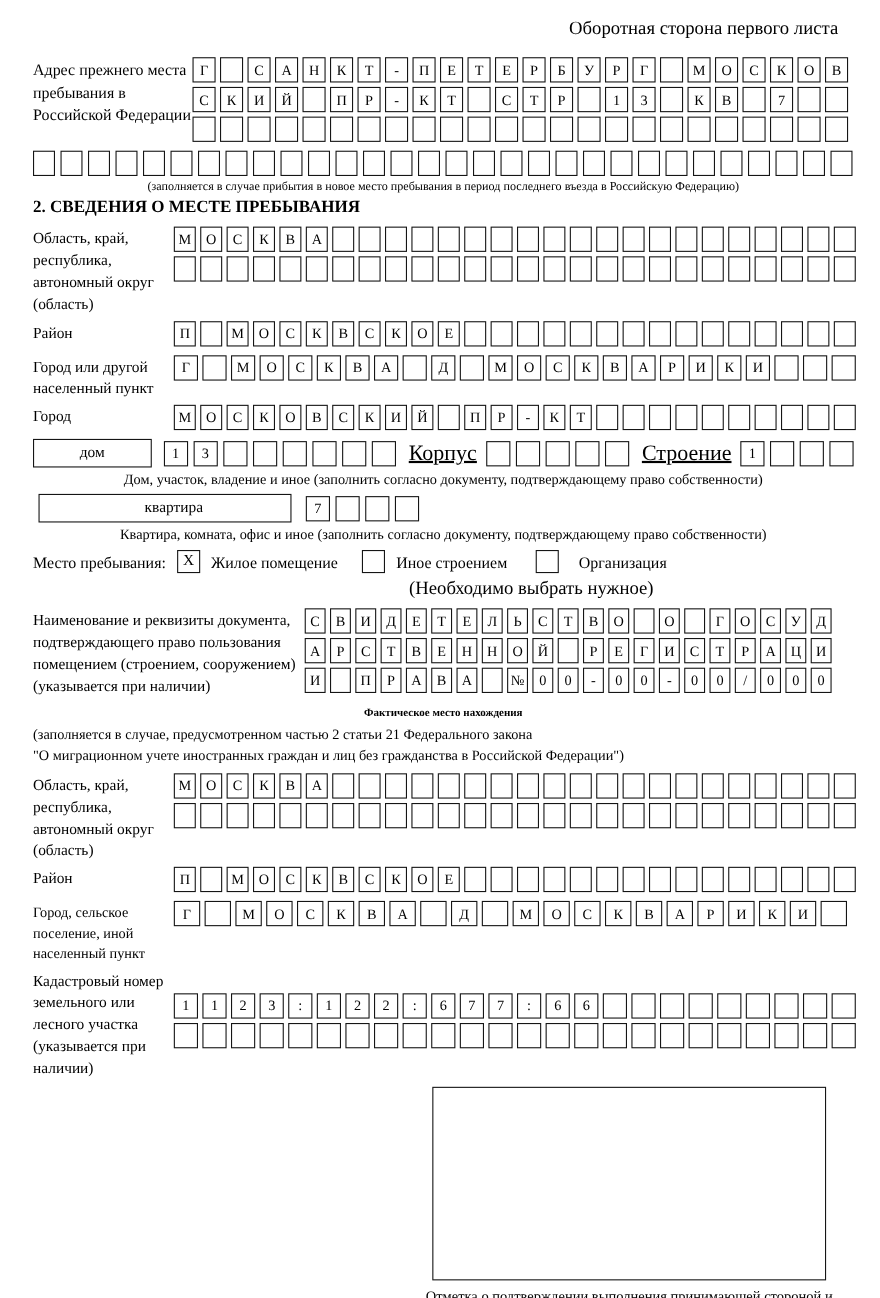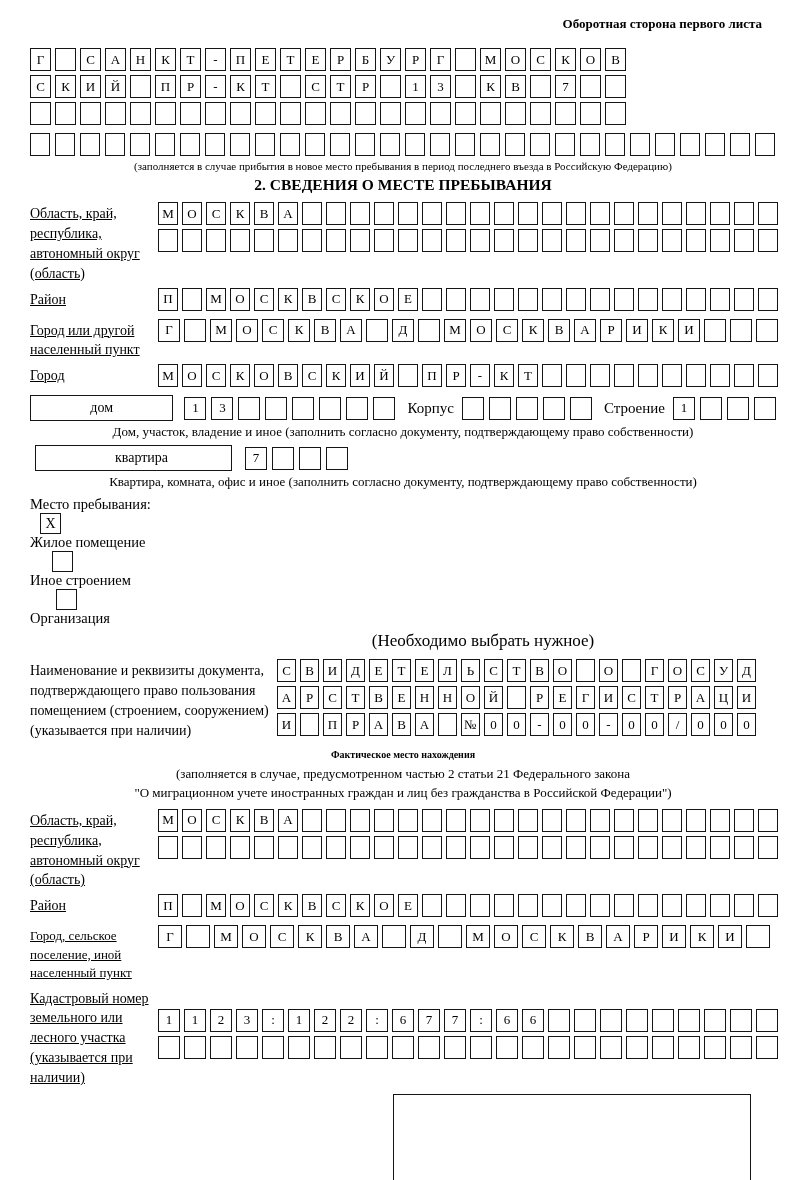--- a/index.html
+++ b/index.html
@@ -4,79 +4,80 @@
 <style>
   * { margin:0; padding:0; box-sizing:border-box; }
   html,body { background:#ffffff; }
   body {
     width:800px; min-height:1180px;
     color:#000;
     font-family:"Liberation Serif", serif;
     padding:16px 24px 10px 30px;
     position:relative;
   }
-  .hdr { text-align:right; font-size:13px; padding-right:14px; margin-bottom:16px;font-weight:bold; }
+  .hdr { text-align:right; font-size:17px; padding-right:14px; margin-bottom:16px; }
   .row { display:flex; align-items:flex-start; }
   .lbl { font-size:14px; line-height:1.42; padding-top:2px; }
   .w145 { flex:0 0 145px; font-size:14.5px; }
-  .w128 { flex:0 0 128px;text-decoration:underline; }
+  .w128 { flex:0 0 128px; }
   .w247 { flex:0 0 247px; }
   .rows { flex:1 1 auto; }
   .cells { display:flex; gap:4px; margin-bottom:4px; }
   .g5 { gap:5px; }
   .cell {
     flex:0 0 auto; width:20px; height:23px;
     border:1.6px solid #151515;
     display:flex; align-items:center; justify-content:center;
     font-size:13px; background:#fff;
   }
   .p25 .cell { width:21px; }
   .p30 .cell { width:20px; }
   .p26 .cell { width:20px; }
   .p24c .cell { width:22px; }
   .p21d .cell { width:19px; }
   .p22w .cell { width:24px; }
   .p24k .cell { width:22px; }
   .ph .cell { width:22px; }
   .cap { font-size:11px; text-align:center; margin:2px 0 4px 0; }
   .capl { font-size:13px; text-align:center; margin:1px 0 5px 0; }
-  .h2 { font-size:15.5px; font-weight:bold; text-align:center; margin:4px 0 8px 0; }
+  .h2 { font-size:15.5px; font-weight:bold; text-align:left; margin:4px 0 8px 0; }
   .h3 { font-size:10px; font-weight:bold; text-align:center; margin:8px 0 6px 0; }
   .blk { margin-bottom:4px; }
   .houserow { display:flex; align-items:center; margin:4px 0 3px 0; }
   .wbox {
     border:1.6px solid #151515; height:26px;
     display:flex; align-items:center; justify-content:center;
     font-size:14px;
   }
   .dombox { width:170px; margin-right:11px; }
-  .kvbox { width:197px; margin-left:5px; margin-right:13px;padding-left:16px; }
-  .inlbl { font-size:15px; margin:0 8px 0 12px; white-space:nowrap; }
-  .stayrow { display:flex; align-items:flex-start; font-size:14.5px; margin:6px 0 3px 0;flex-direction:column; }
+  .kvbox { width:230px; margin-left:5px; margin-right:13px;padding-left:16px; }
+  .inlbl { font-size:20px; margin:0 8px 0 12px; white-space:nowrap;text-decoration:underline; }
+  .stayrow { display:flex; align-items:flex-end; font-size:14.5px; margin:6px 0 3px 0; }
   .cb {
     flex:0 0 auto; width:21px; height:21px;
     border:1.7px solid #151515;
     display:inline-flex; align-items:center; justify-content:center;
     font-size:14px; margin:0 10px 0 10px;
   }
   .choosenote { font-size:17px; margin:4px 0 8px 160px;text-align:center; }
   .stampbox {
     width:358px; height:176px;
     border:1.8px solid #151515;
     margin:6px 0 5px 363px;
   }
   .stampcap { width:412px; margin-left:336px; text-align:center; font-size:13.2px; line-height:1.45; }
-  .notecenter { font-size:13px; text-align:center; margin-bottom:3px; }
+  .notecenter { font-size:13px; margin-bottom:3px; }
 </style>
 </head>
 <body>
 
 <div class="hdr">Оборотная сторона первого листа</div>
 
 <div class="row blk">
+  <div class="lbl w145">Адрес прежнего места пребывания в Российской Федерации</div>
   <div class="rows">
     <div class="cells p25">
         <span class="cell">Г</span>
         <span class="cell">&nbsp;</span>
         <span class="cell">С</span>
         <span class="cell">А</span>
         <span class="cell">Н</span>
         <span class="cell">К</span>
         <span class="cell">Т</span>
         <span class="cell">-</span>

